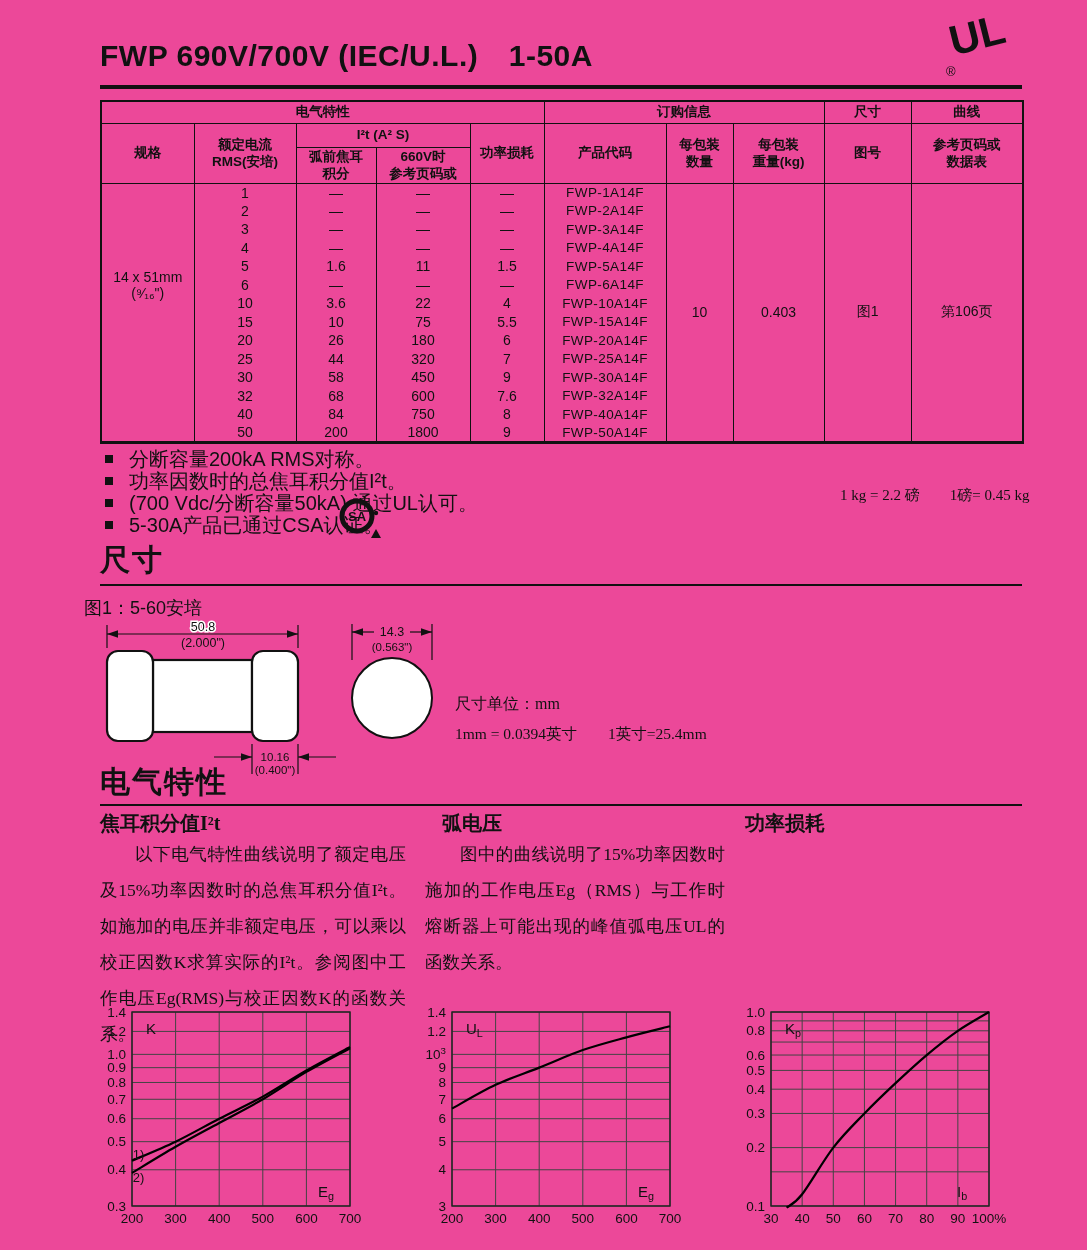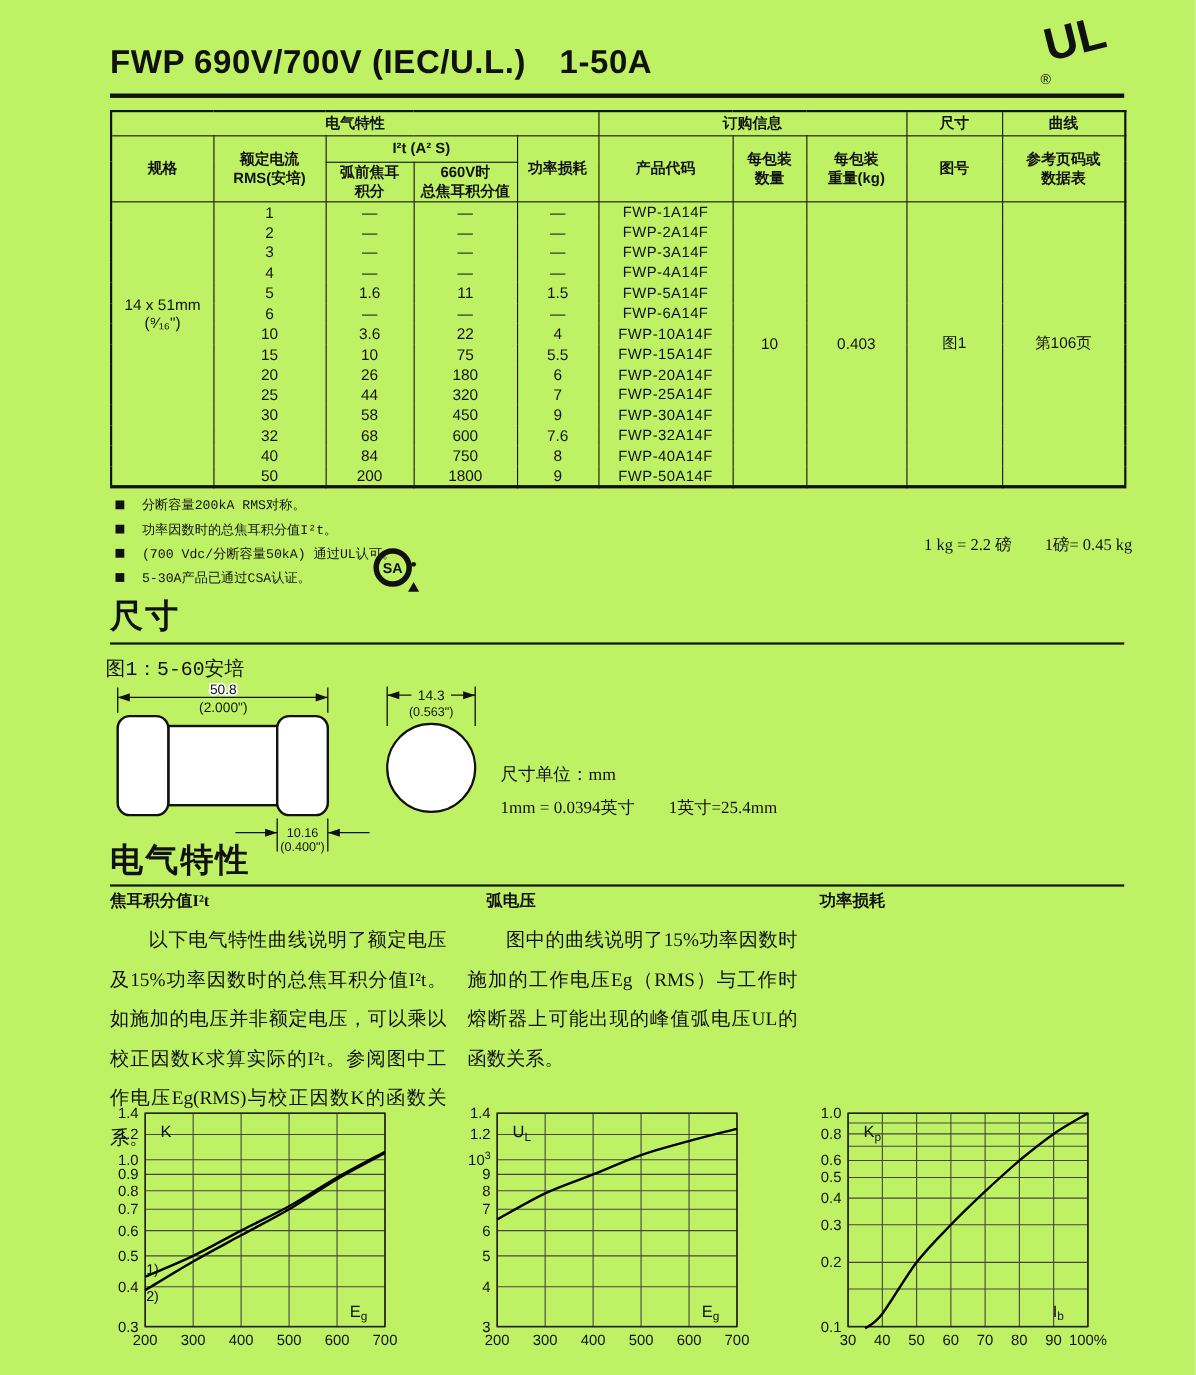--- a/index.html
+++ b/index.html
@@ -1,16 +1,16 @@
 <!DOCTYPE html>
 <html><head>
 <meta charset="utf-8">
 <style>
   html,body{margin:0;padding:0;background:#e8e8e8;}
-  .page{position:relative;width:1087px;height:1250px;background:#bef264;
+  .page{position:relative;width:1087px;height:1250px;background:#ec4899;
         font-family:"Liberation Sans",sans-serif;color:#111;overflow:hidden;}
 
   
   .title{position:absolute;left:100px;top:36px;font-size:30px;font-weight:800;
          letter-spacing:.5px;white-space:pre;}
   .title-rule{position:absolute;left:100px;top:85px;width:922px;height:4px;background:#111;}
   .ul-logo{position:absolute;left:938px;top:6px;width:92px;height:80px;}
 
   
   .spec-table{position:absolute;left:100px;top:100px;width:922px;border-collapse:collapse;
@@ -23,39 +23,39 @@
   .spec-table tbody tr{height:18.5px;}
   .pre{white-space:pre-line;}
   .code-cell{letter-spacing:.4px;font-size:13.5px;margin-top:12px;}
   .spec-cell{padding-bottom:55px !important;font-size:14px;}
   .unit-note{position:absolute;left:840px;top:446px;font-size:15px;
              font-family:"Liberation Serif",serif;white-space:pre;margin-top:40px;}
 
   
   .notes{position:absolute;left:105px;top:448px;}
   .note-line{display:flex;align-items:center;height:22px;
-             font-family:Liberation Mono, monospace;font-size:12px;}
+             font-family:Liberation Sans, sans-serif;font-size:20px;}
   .bullet{width:8px;height:8px;background:#111;margin-right:16px;flex:none;}
   .csa-logo{position:absolute;left:338px;top:496px;width:46px;height:46px;}
 
   
   .sec-head{position:absolute;left:100px;font-family:"Liberation Serif",serif;
             font-weight:bold;font-size:30px;letter-spacing:2px;}
   .rule{position:absolute;left:100px;width:922px;height:2px;background:#111;}
 
-  .fig-label{position:absolute;left:96px;top:596px;font-family:Liberation Mono, monospace;
+  .fig-label{position:absolute;left:84px;top:596px;font-family:Liberation Sans, sans-serif;
              font-size:18px;}
   .dims-svg{position:absolute;left:100px;top:616px;}
   .dim-t{font-size:12.5px;fill:#111;font-family:"Liberation Sans",sans-serif;}
   .unit-label{position:absolute;left:455px;top:694px;font-family:"Liberation Serif",serif;font-size:16px;}
   .unit-conv{position:absolute;left:455px;top:724px;font-family:"Liberation Serif",serif;font-size:15.5px;}
 
   
   .col-title{position:absolute;top:810px;font-family:"Liberation Serif",serif;
-             font-weight:bold;font-size:15px;}
+             font-weight:bold;font-size:20px;}
   .col-body{position:absolute;top:836px;width:306px;font-family:"Liberation Serif",serif;
             font-size:17.5px;line-height:36px;text-align:justify;text-indent:2em;}
 
   
   .chart{position:absolute;top:1006px;width:280px;height:234px;}
   svg text{font-family:"Liberation Sans",sans-serif;}
 </style>
 </head>
 <body>
 
@@ -102,21 +102,21 @@
         <th rowspan="2" class="pre">每包装
 重量(kg)</th>
         <th rowspan="2">图号</th>
         <th rowspan="2" class="pre">参考页码或
 数据表</th>
       </tr>
       <tr style="height:32px">
         <th class="pre">弧前焦耳
 积分</th>
         <th class="pre">660V时
-总焦耳积分值</th>
+参考页码或</th>
       </tr>
     </thead>
     <tbody>
         <tr>
           <td rowspan="14" class="spec-cell pre">14 x 51mm
 (⁹⁄₁₆")</td>
           <td>1</td>
           <td>—</td>
           <td>—</td>
           <td>—</td>

